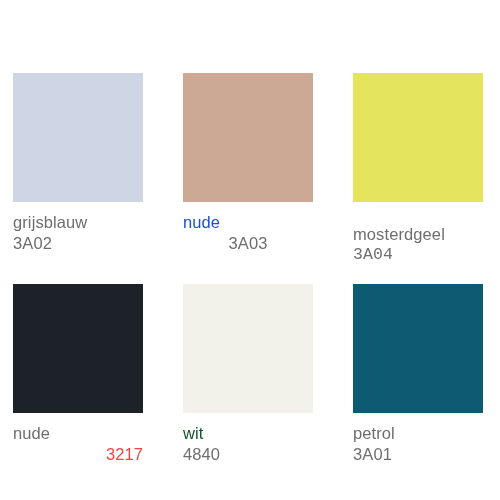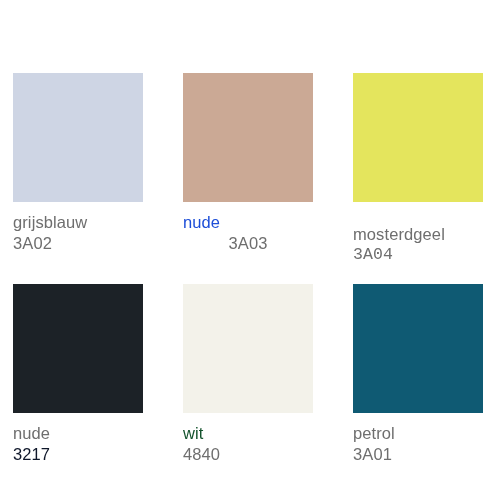--- a/index.html
+++ b/index.html
@@ -87,21 +87,21 @@
       <div class="swatch-caption">
         <span class="swatch-name" style="color: rgb(110, 110, 110); margin-top: 12px;">mosterdgeel</span>
         <span class="swatch-code" style="color: rgb(110, 110, 110); font-family: Liberation Mono, monospace;">3A04</span>
       </div>
     </div>
 
     <div class="swatch-cell">
       <span class="swatch-chip" style="background: rgb(28, 34, 39);"></span>
       <div class="swatch-caption">
         <span class="swatch-name" style="color: rgb(110, 110, 110);">nude</span>
-        <span class="swatch-code" style="color: #0f172a;">3217</span>
+        <span class="swatch-code" style="color: #ef4444; text-align: right;">3217</span>
       </div>
     </div>
 
     <div class="swatch-cell">
       <span class="swatch-chip" style="background: rgb(243, 242, 234);"></span>
       <div class="swatch-caption">
         <span class="swatch-name" style="color: #14532d;">wit</span>
         <span class="swatch-code" style="color: rgb(110, 110, 110);">4840</span>
       </div>
     </div>

